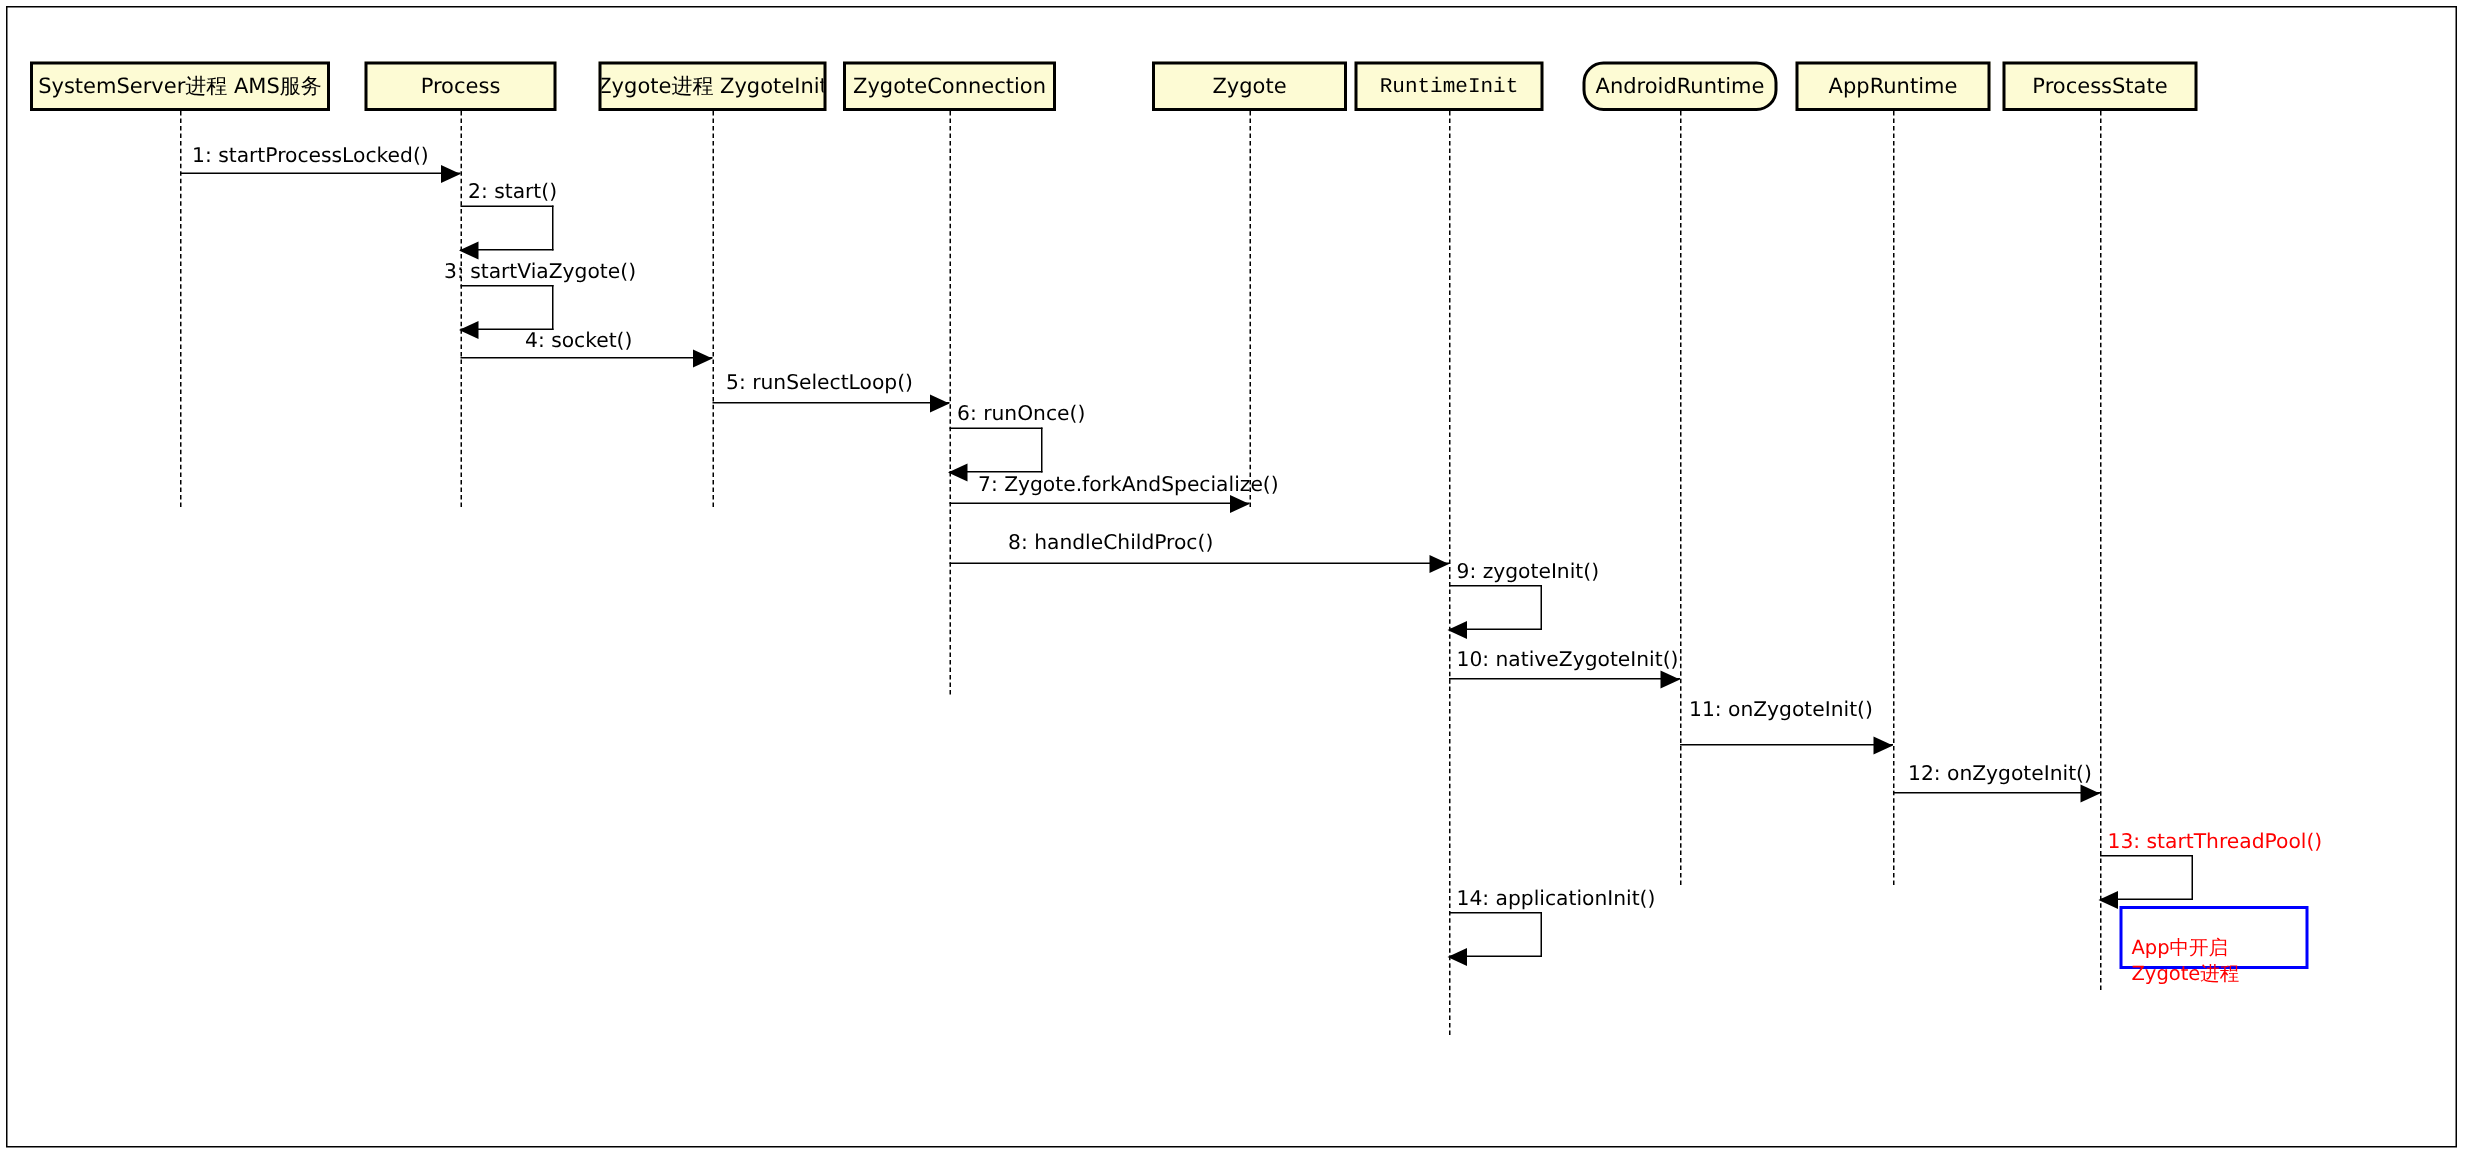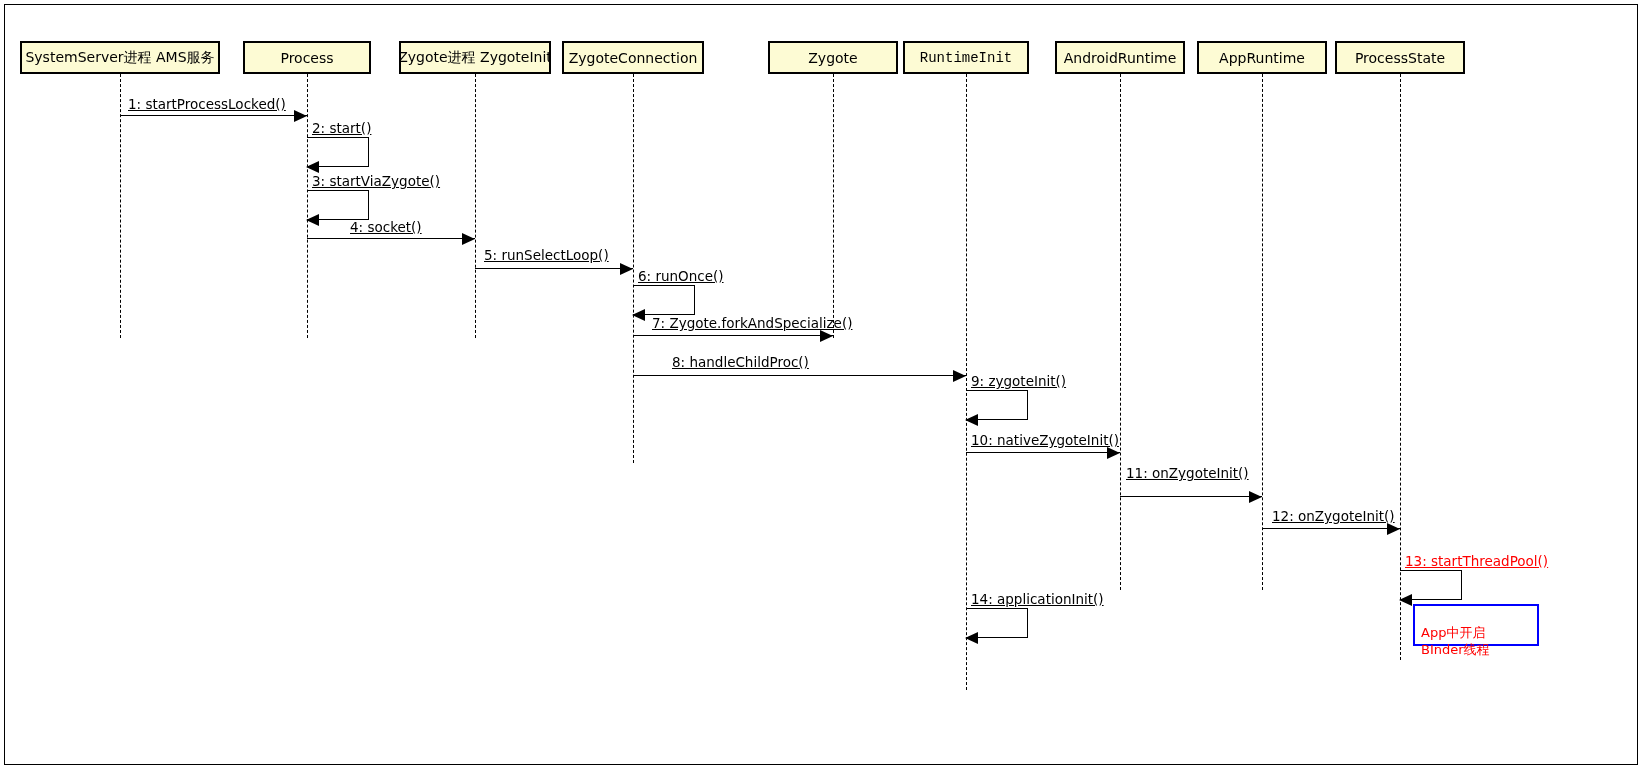--- a/index.html
+++ b/index.html
@@ -83,21 +83,20 @@
   .msg-line {
     position: absolute;
     height: 0;
     border-top: 1px solid #000000;
   }
   .msg-label {
     position: absolute;
     font-size: 13.5px;
     color: #000000;
     white-space: nowrap;
-    text-decoration: underline;
   }
   .msg-label.red { color: #ff0000; }
   .arrow-head {
     position: absolute;
     width: 0;
     height: 0;
   }
   .arrow-right {
     border-top: 6px solid transparent;
     border-bottom: 6px solid transparent;
@@ -157,21 +156,21 @@
       </div>
       <div class="lifeline-line" style="left: 633px; top: 74px; height: 389px;"></div>
       <div class="lifeline-head" style="left: 768px; top: 41px; width: 130px; height: 33px;">
         <span>Zygote</span>
       </div>
       <div class="lifeline-line" style="left: 833px; top: 74px; height: 264px;"></div>
       <div class="lifeline-head" style="left: 903px; top: 41px; width: 126px; height: 33px; font-family: Liberation Mono, monospace;">
         <span>RuntimeInit</span>
       </div>
       <div class="lifeline-line" style="left: 966px; top: 74px; height: 616px;"></div>
-      <div class="lifeline-head" style="left: 1055px; top: 41px; width: 130px; height: 33px;">
+      <div class="lifeline-head" style="left: 1055px; top: 41px; width: 130px; height: 33px; border-radius: 14px;">
         <span>AndroidRuntime</span>
       </div>
       <div class="lifeline-line" style="left: 1120px; top: 74px; height: 516px;"></div>
       <div class="lifeline-head" style="left: 1197px; top: 41px; width: 130px; height: 33px;">
         <span>AppRuntime</span>
       </div>
       <div class="lifeline-line" style="left: 1262px; top: 74px; height: 516px;"></div>
       <div class="lifeline-head" style="left: 1335px; top: 41px; width: 130px; height: 33px;">
         <span>ProcessState</span>
       </div>
@@ -179,21 +178,21 @@
     </div>
   <div id="messages">
       <div class="msg-line" style="left: 120px; top: 115px; width: 187px;"></div>
       <div class="arrow-head arrow-right" style="left: 294px; top: 110px;"></div>
       <div class="msg-label" style="top: 96px; left: 128px; width: auto; text-align: left;">1: startProcessLocked()</div>
       <div class="self-call" style="left: 307px; top: 137px; width: 62px; height: 30px;"></div>
       <div class="arrow-head arrow-left" style="left: 306px; top: 161px;"></div>
       <div class="msg-label" style="left: 312px; top: 120px;">2: start()</div>
       <div class="self-call" style="left: 307px; top: 190px; width: 62px; height: 30px;"></div>
       <div class="arrow-head arrow-left" style="left: 306px; top: 214px;"></div>
-      <div class="msg-label" style="left: 312px; top: 173px;">3: startViaZygote()</div>
+      <div class="msg-label" style="left: 296px; top: 173px;">3: startViaZygote()</div>
       <div class="msg-line" style="left: 307px; top: 238px; width: 168px;"></div>
       <div class="arrow-head arrow-right" style="left: 462px; top: 233px;"></div>
       <div class="msg-label" style="top: 219px; left: 350px; width: auto; text-align: left;">4: socket()</div>
       <div class="msg-line" style="left: 475px; top: 268px; width: 158px;"></div>
       <div class="arrow-head arrow-right" style="left: 620px; top: 263px;"></div>
       <div class="msg-label" style="top: 247px; left: 484px; width: auto; text-align: left;">5: runSelectLoop()</div>
       <div class="self-call" style="left: 633px; top: 285px; width: 62px; height: 30px;"></div>
       <div class="arrow-head arrow-left" style="left: 632px; top: 309px;"></div>
       <div class="msg-label" style="left: 638px; top: 268px;">6: runOnce()</div>
       <div class="msg-line" style="left: 633px; top: 335px; width: 200px;"></div>
@@ -217,16 +216,16 @@
       <div class="self-call" style="left: 1400px; top: 570px; width: 62px; height: 30px;"></div>
       <div class="arrow-head arrow-left" style="left: 1399px; top: 594px;"></div>
       <div class="msg-label red" style="left: 1405px; top: 553px;">13: startThreadPool()</div>
       <div class="self-call" style="left: 966px; top: 608px; width: 62px; height: 30px;"></div>
       <div class="arrow-head arrow-left" style="left: 965px; top: 632px;"></div>
       <div class="msg-label" style="left: 971px; top: 591px;">14: applicationInit()</div>
     </div>
 
   <div class="note" id="note" style="left: 1413px; top: 604px; width: 126px; height: 42px; border-color: rgb(0, 0, 255); color: rgb(255, 0, 0);">
     <span>App中开启
-BInder线程</span>
+Zygote进程</span>
   </div>
 
 </div>
 
 </body></html>

